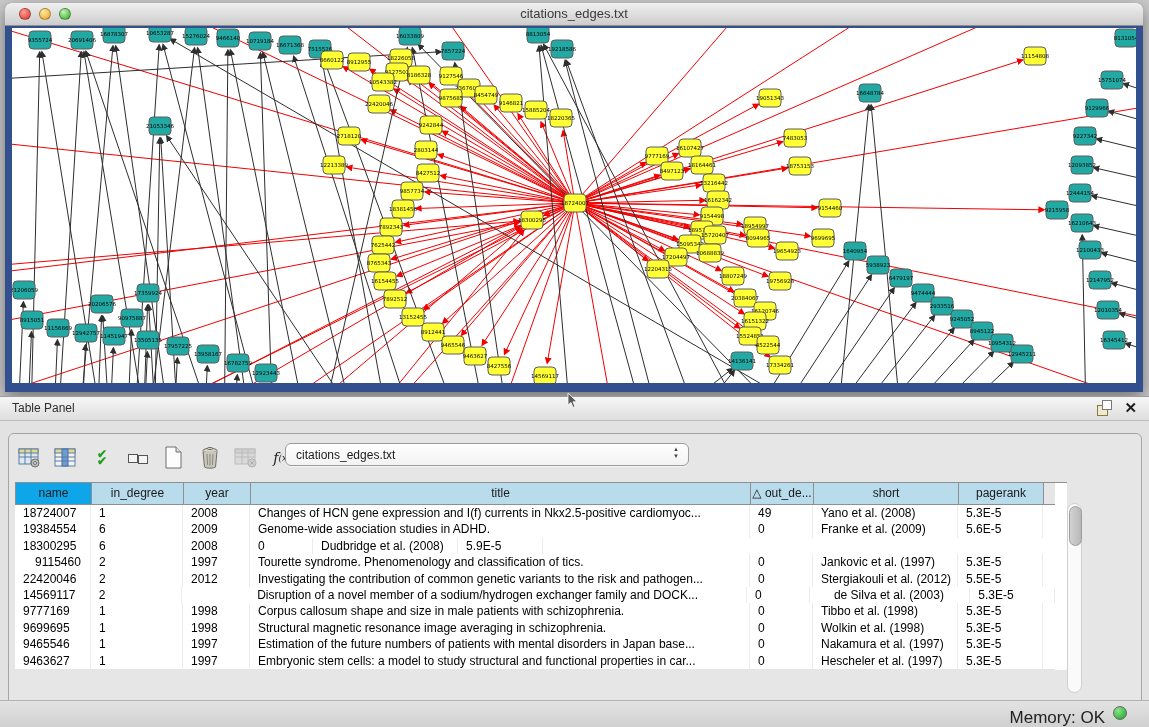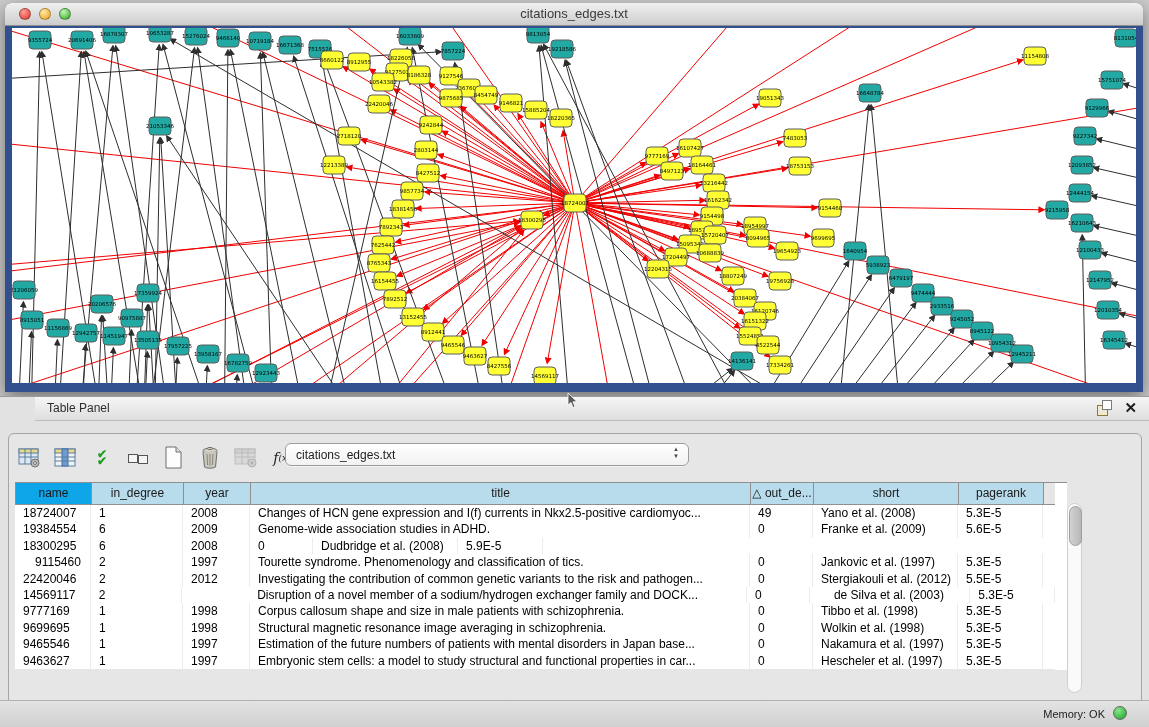--- a/index.html
+++ b/index.html
@@ -41,21 +41,21 @@
   
   .cursor{position:absolute;left:566px;top:393px;z-index:50;}
 
   
   .table-panel{
     position:absolute;left:0;top:396px;width:1149px;height:331px;
     background:#e2e2e2;border-top:1px solid #9a9a9a;
   }
   .panel-header{
     height:23px;background:linear-gradient(#f6f6f6,#dedede);
-    border-bottom:1px solid #bdbdbd;position:relative;margin-left:35px;
+    border-bottom:1px solid #bdbdbd;position:relative;
   }
   .panel-title{position:absolute;left:12px;top:4px;font-size:12px;color:#2e2e2e;}
   .panel-hdr-icons{position:absolute;right:12px;top:3px;display:flex;gap:12px;align-items:center;}
   .float-icon{position:relative;width:15px;height:15px;display:inline-block;}
   .float-icon .sq1{position:absolute;left:0;top:5px;width:9px;height:9px;border:1px solid #8a7a3a;background:#efe9d2;}
   .float-icon .sq2{position:absolute;left:5px;top:0;width:8px;height:8px;border:1px solid #7a7a7a;background:#fff;}
   .close-x{font-size:15px;font-weight:bold;color:#1d1d1d;line-height:15px;cursor:default;}
 
   .panel-body-box{
     position:absolute;left:8px;top:36px;width:1132px;height:663px;
@@ -103,21 +103,21 @@
   .vscroll{
     position:absolute;left:1058px;top:69px;width:15px;height:190px;
     background:#fafafa;border:1px solid #cfcfcf;border-radius:8px;box-sizing:border-box;
   }
   .vthumb{position:absolute;left:1px;top:2px;width:11px;height:38px;background:linear-gradient(90deg,#d2d2d2,#b8b8b8);border:1px solid #9d9d9d;border-radius:7px;}
   
   .status-bar{
     position:absolute;left:0;bottom:0;width:1149px;height:27px;
     background:linear-gradient(#e3e3e3,#cfcfcf);border-top:1px solid #b2b2b2;
   }
-  .mem{position:absolute;right:44px;top:7px;font-size:11px;color:#222;text-align:center;}
+  .mem{position:absolute;right:44px;top:7px;font-size:17px;color:#222;text-align:center;}
   .mem-dot{
     position:absolute;right:22px;top:5px;width:14px;height:14px;border-radius:50%;
     background:radial-gradient(circle at 35% 30%,#8ee48f,#3dbb44 65%,#2d9334);
     border:1px solid #6a6a6a;box-sizing:border-box;
   }
 </style>
 </head>
 <body>
 
 <div class="net-window">

